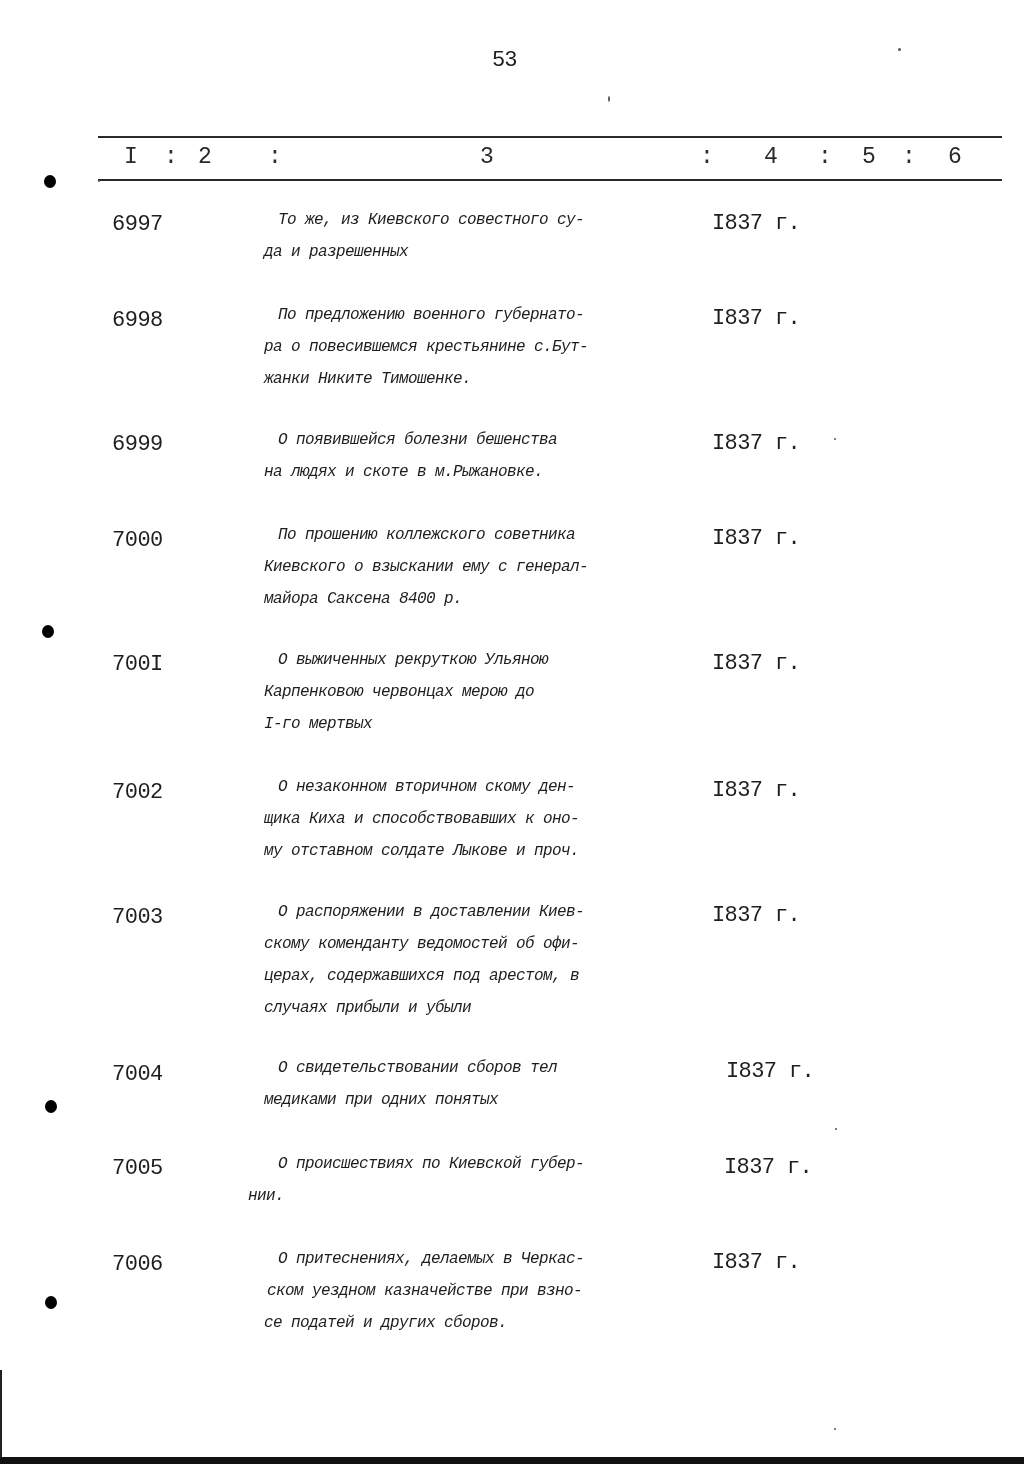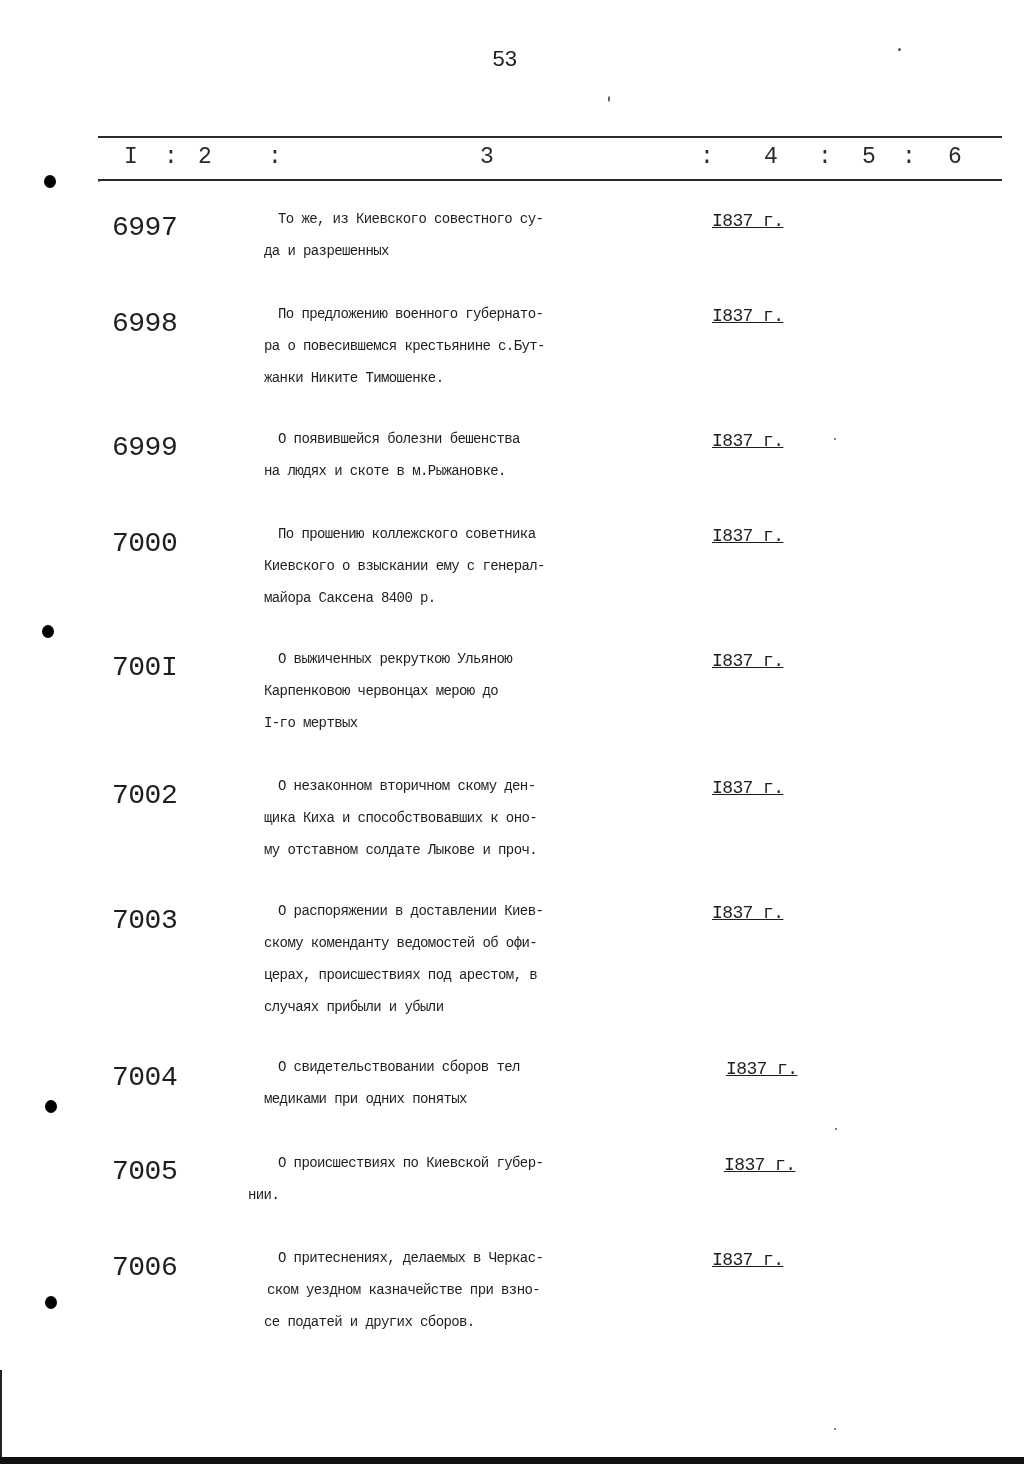--- a/index.html
+++ b/index.html
@@ -30,35 +30,35 @@
     .rule.bottom { top: 179px; }
     .col-header {
       position: absolute;
       top: 144px;
       font-size: 23px;
       color: #2a2a2a;
     }
     .entry-num {
       position: absolute;
       left: 112px;
-      font-size: 28px;
+      font-size: 22px;
       letter-spacing: -0.5px;
     }
     .entry-line {
       position: absolute;
-      font-size: 14px;
+      font-size: 16px;
       white-space: pre;
       letter-spacing: -0.6px;
+      font-style: italic;
     }
     .entry-date {
       position: absolute;
-      font-size: 18px;
+      font-size: 22px;
       white-space: pre;
       letter-spacing: -0.6px;
-      text-decoration: underline;
     }
     .punch-hole {
       position: absolute;
       width: 12px;
       height: 13px;
       border-radius: 50%;
       background: #000;
     }
     .left-edge {
       position: absolute;
@@ -150,21 +150,21 @@
     <span class="entry-line" style="left:278px;top:778px">О незаконном вторичном скому ден-</span>
     <span class="entry-line" style="left:264px;top:810px">щика Киха и способствовавших к оно-</span>
     <span class="entry-line" style="left:264px;top:842px">му отставном солдате Лыкове и проч.</span>
     <span class="entry-date" style="left:712px;top:778px">I837 г.</span>
   </div>
 
   <div>
     <span class="entry-num" style="top:905px">7003</span>
     <span class="entry-line" style="left:278px;top:903px">О распоряжении в доставлении Киев-</span>
     <span class="entry-line" style="left:264px;top:935px">скому коменданту ведомостей об офи-</span>
-    <span class="entry-line" style="left:264px;top:967px">церах, происшествиях под арестом, в</span>
+    <span class="entry-line" style="left:264px;top:967px">церах, содержавшихся под арестом, в</span>
     <span class="entry-line" style="left:264px;top:999px">случаях прибыли и убыли</span>
     <span class="entry-date" style="left:712px;top:903px">I837 г.</span>
   </div>
 
   <div>
     <span class="entry-num" style="top:1062px">7004</span>
     <span class="entry-line" style="left:278px;top:1059px">О свидетельствовании сборов тел</span>
     <span class="entry-line" style="left:264px;top:1091px">медиками при одних понятых</span>
     <span class="entry-date" style="left:726px;top:1059px">I837 г.</span>
   </div>

